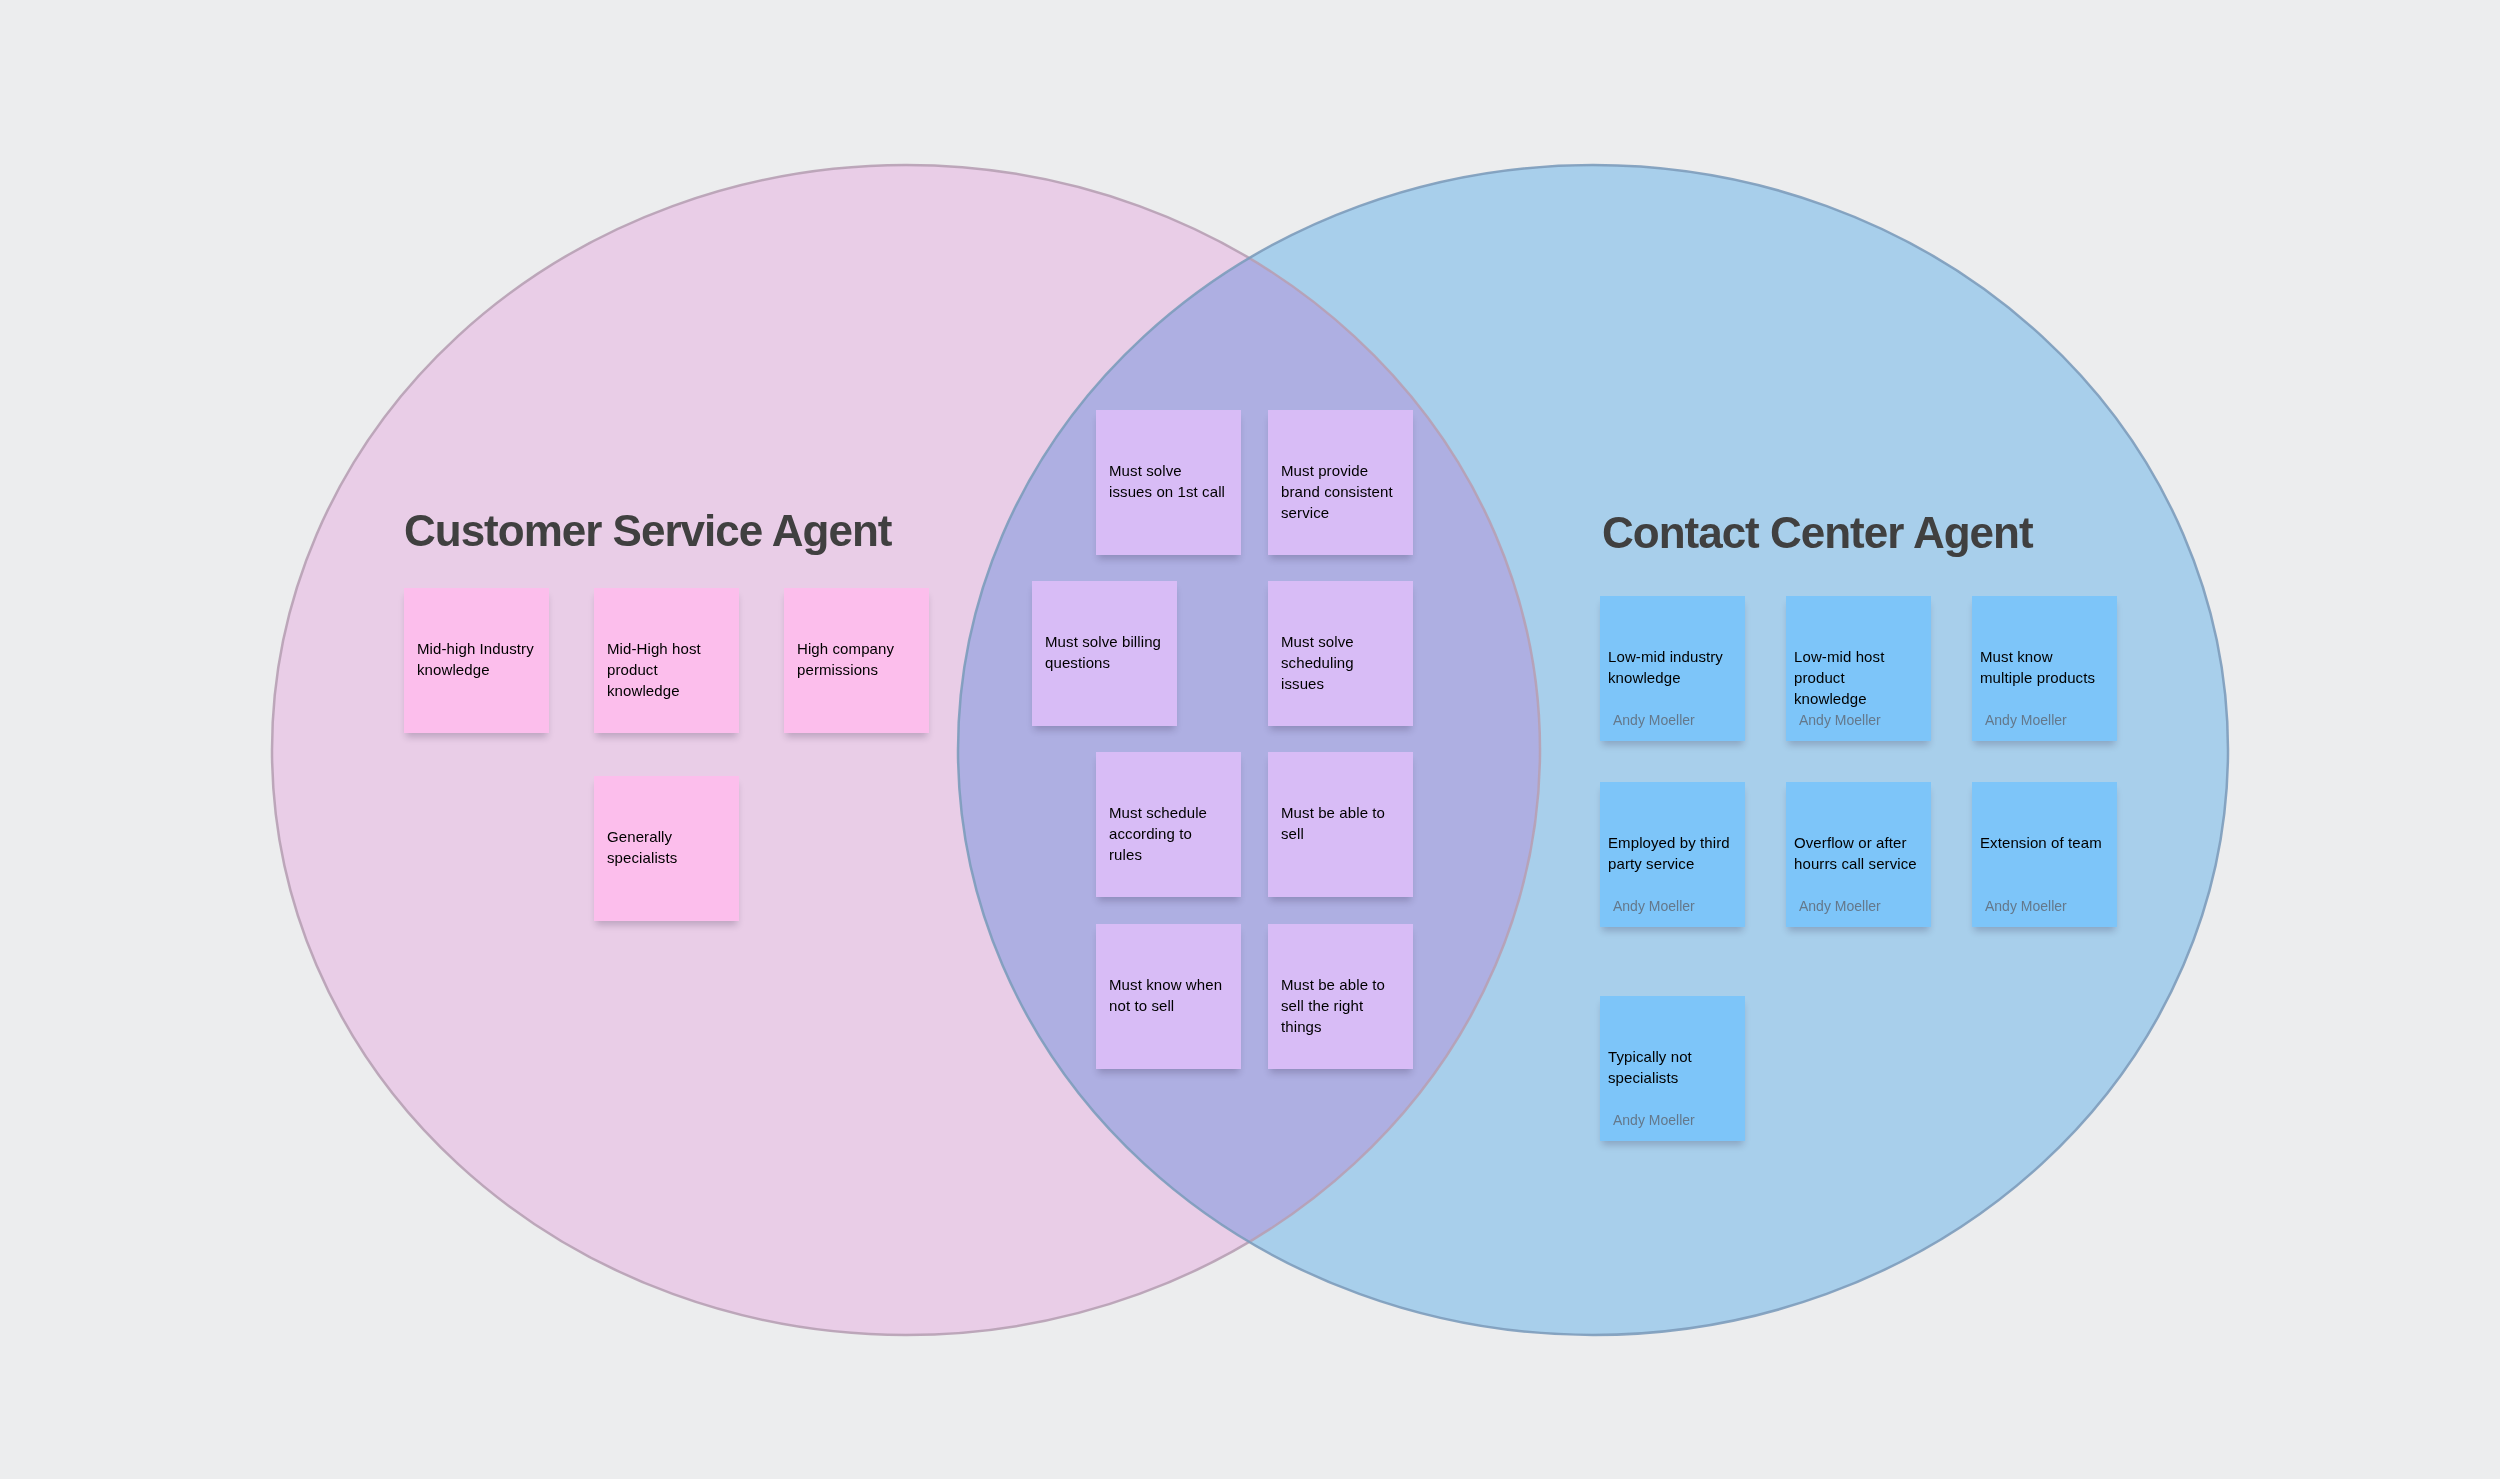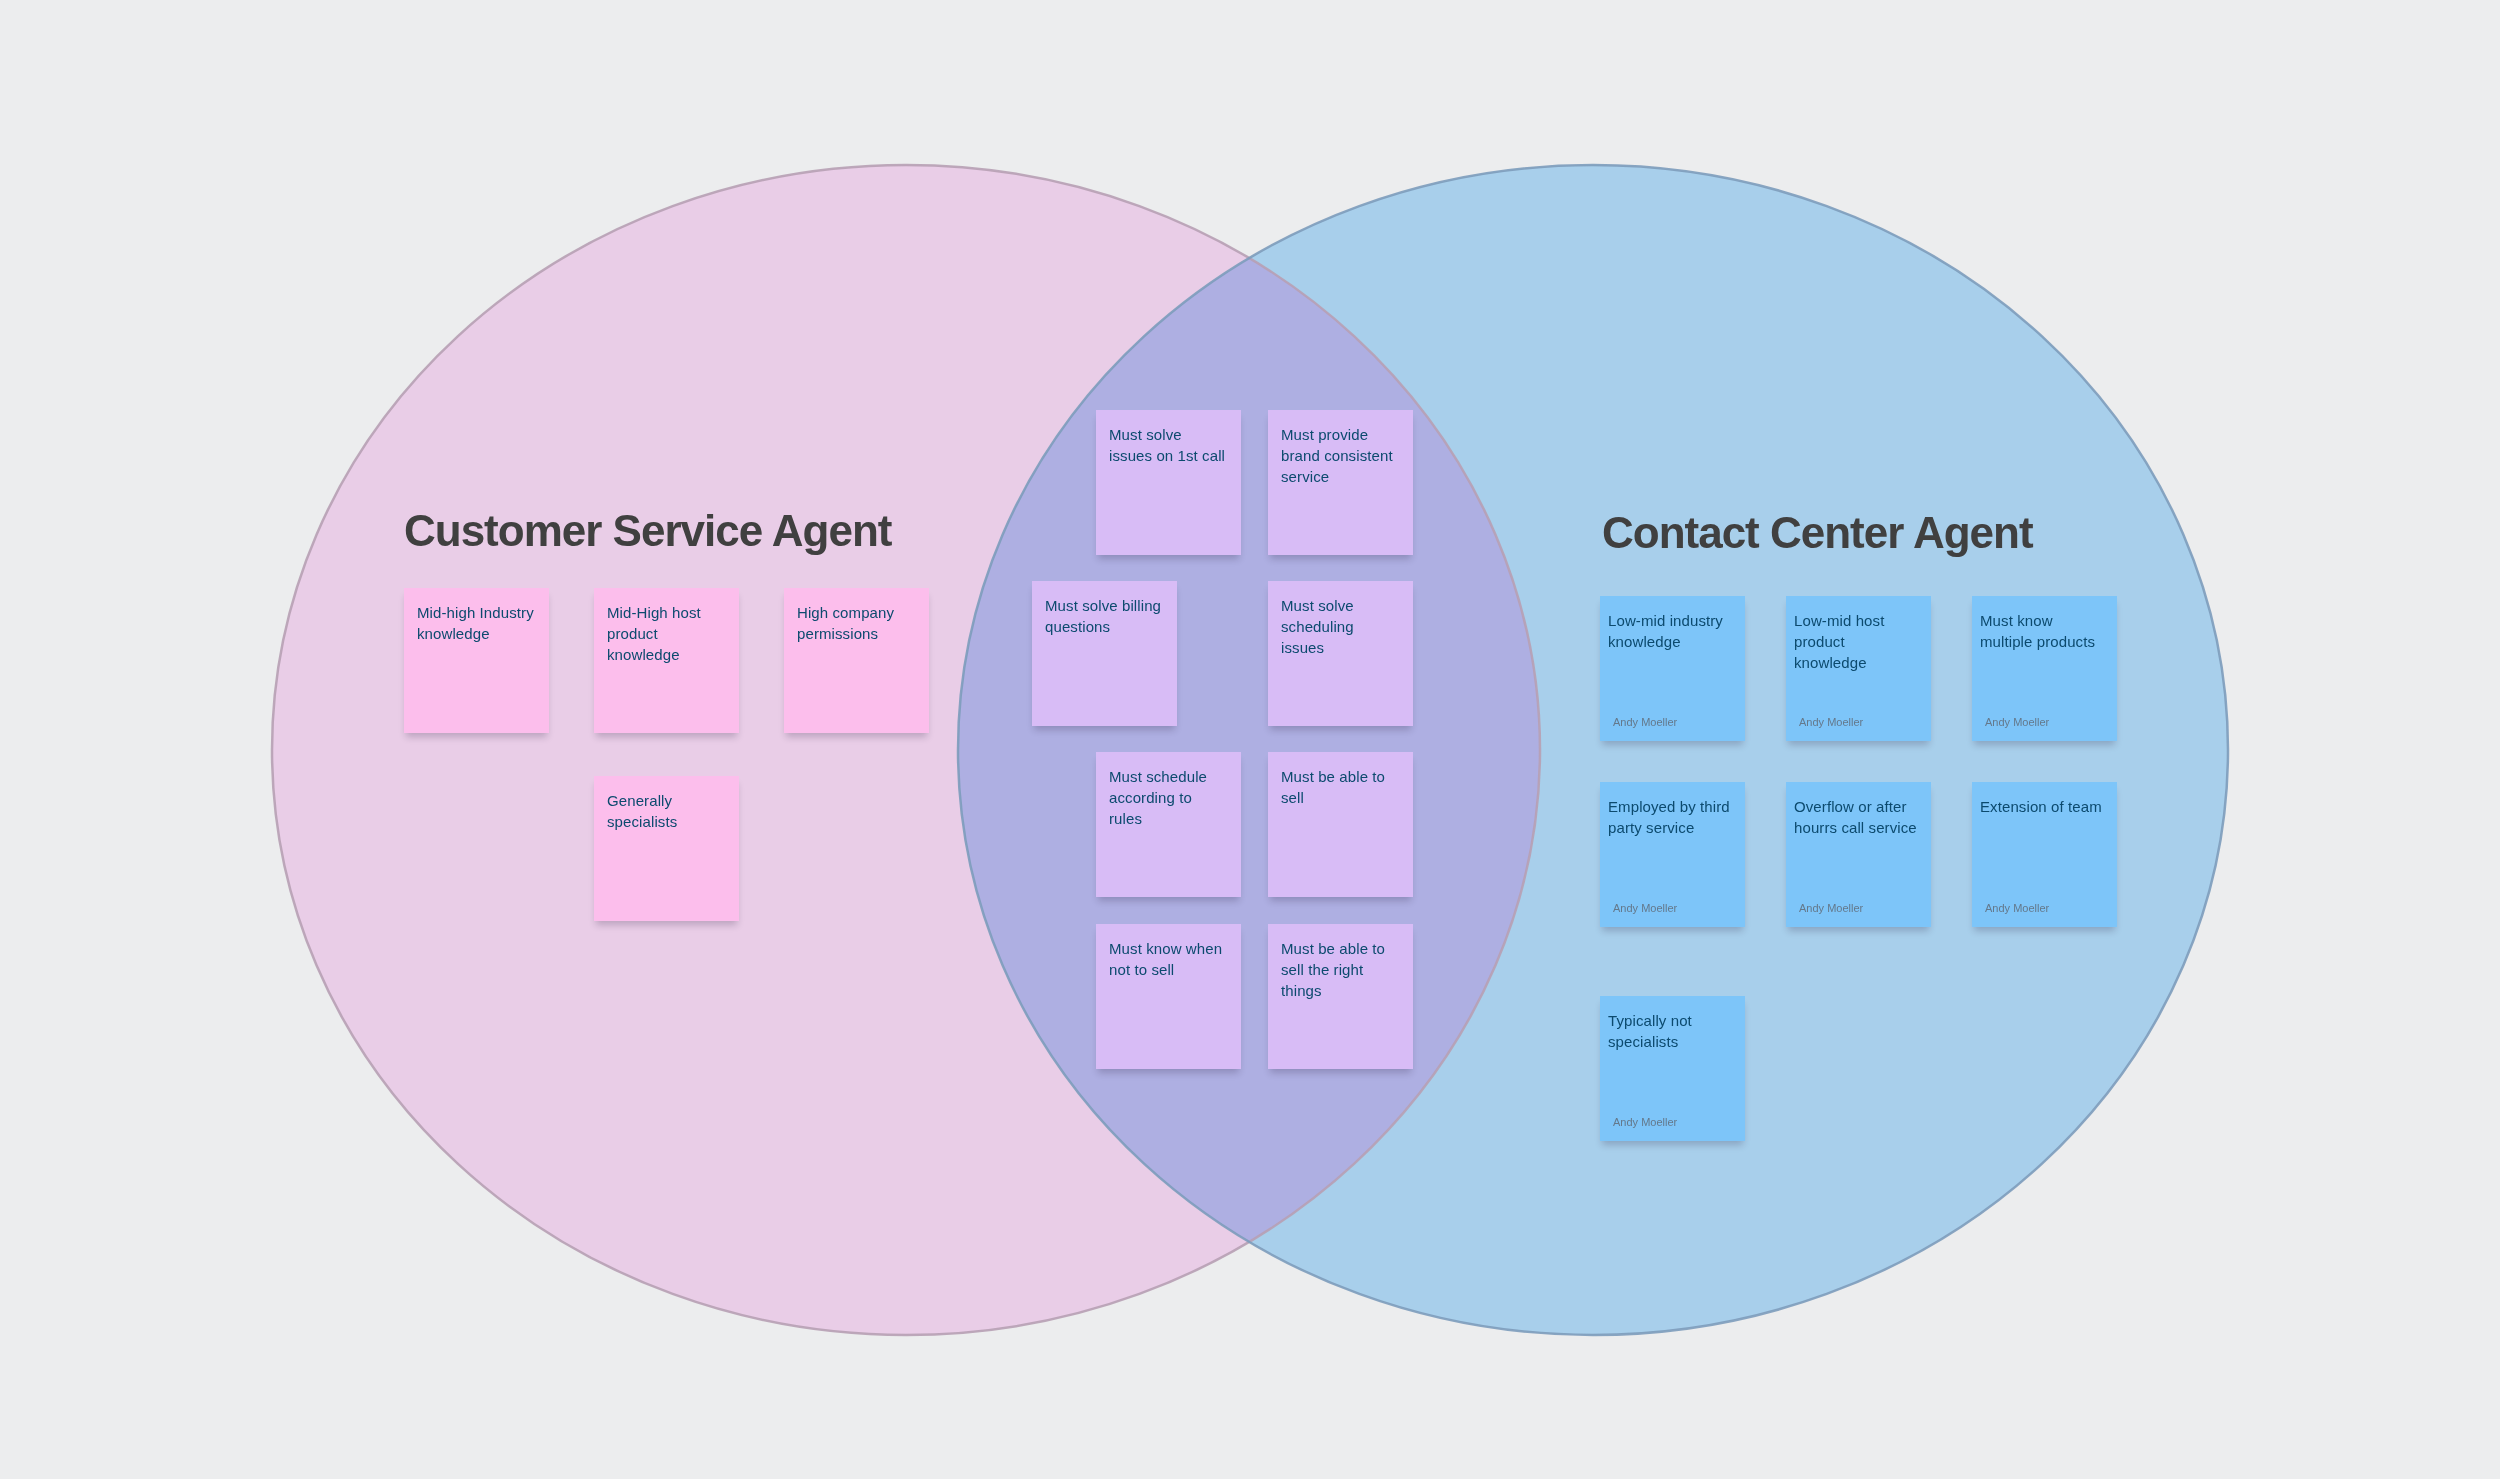--- a/index.html
+++ b/index.html
@@ -29,27 +29,28 @@
     box-sizing:border-box;
     box-shadow:0 6px 7px -2px rgba(30,20,50,0.22);
   }
   .note--pink{background:#FCBEEC;}
   .note--purple{background:#D8BCF6;}
   .note--blue{background:#7DC5F9;padding-left:8px;}
   .note__text{
     font-size:15px;
     line-height:21px;
     font-weight:500;
-    color:#0c4a6e;
+    color:#000000;
     letter-spacing:0.1px;
+    margin-top:36px;
   }
   .note__author{
     position:absolute;
     left:13px;bottom:13px;
-    font-size:11px;
+    font-size:14px;
     font-weight:500;
     color:#64788B;
   }
 </style>
 </head>
 <body>
 
 <div class="board">
 
   <svg class="venn-svg" width="2500" height="1479" viewBox="0 0 2500 1479">

